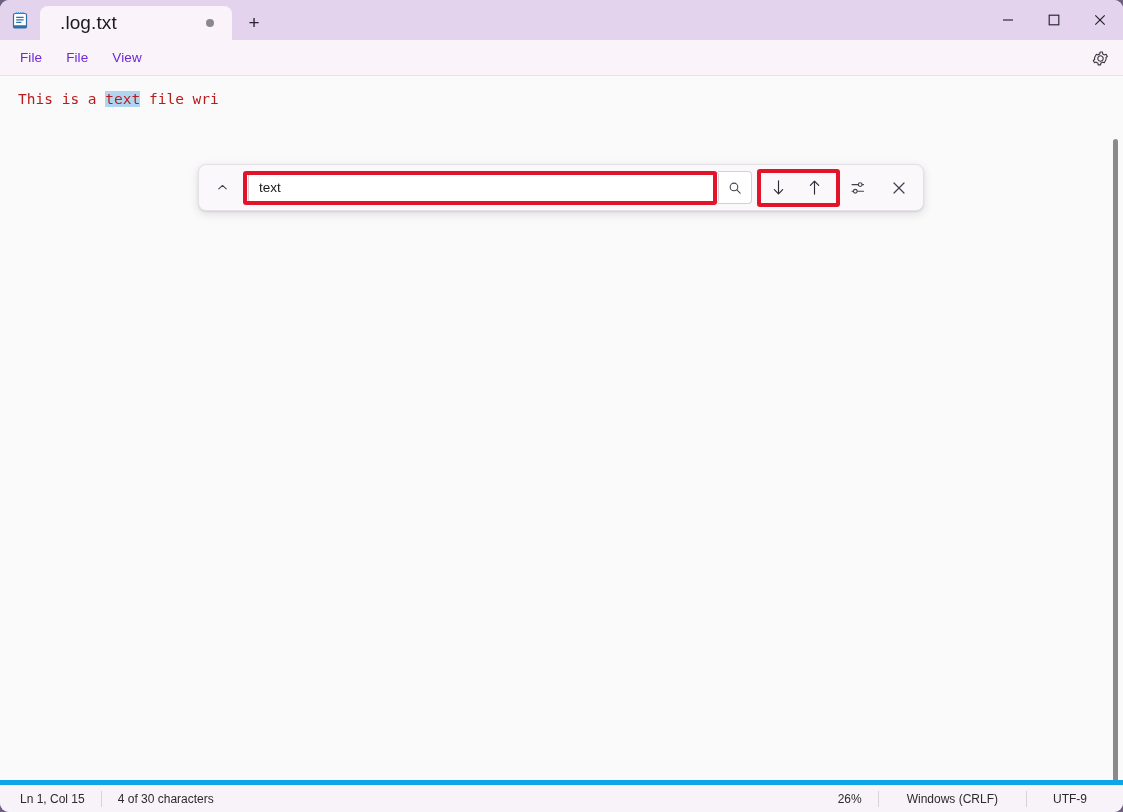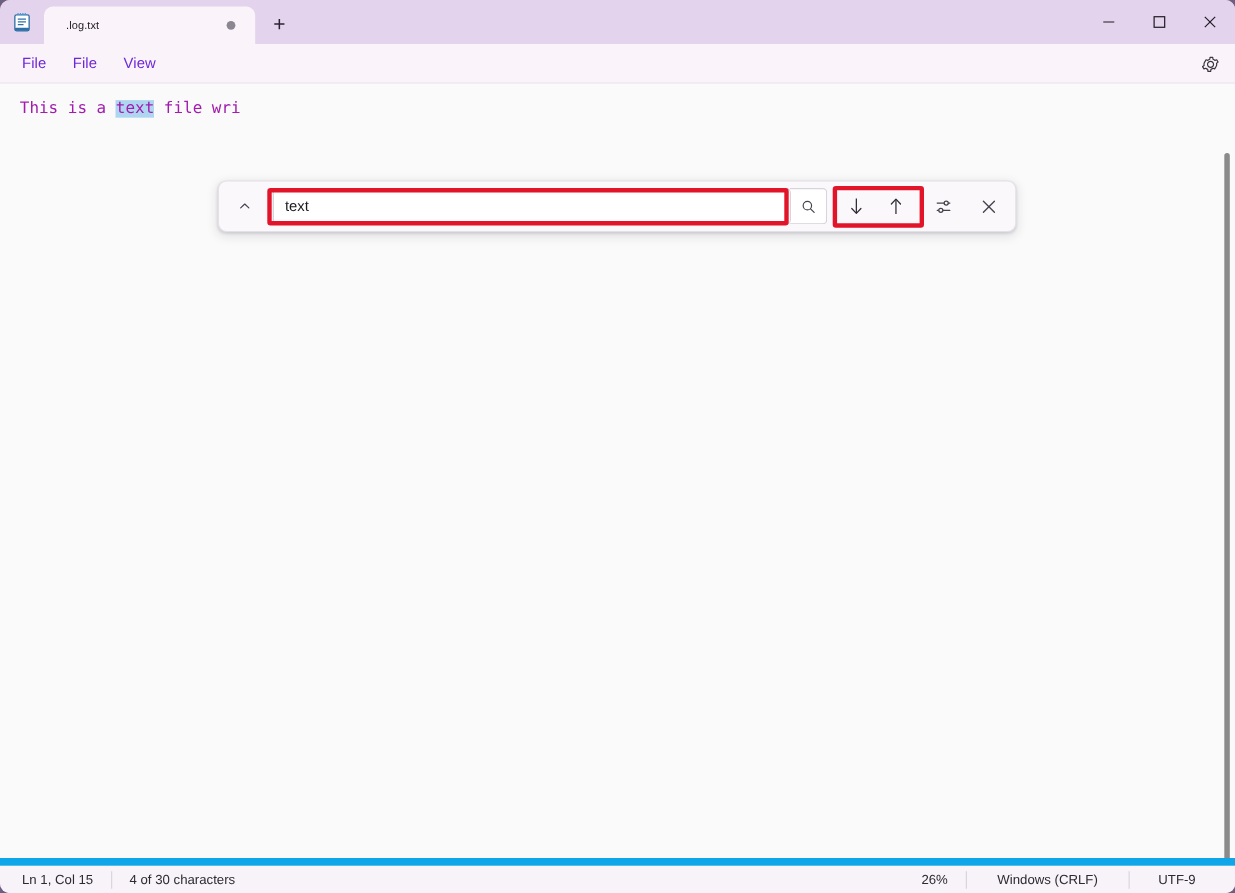--- a/index.html
+++ b/index.html
@@ -57,21 +57,21 @@
     background: #faf4fa;
     border-top-left-radius: 8px;
     border-top-right-radius: 8px;
     display: flex;
     align-items: center;
     padding: 0 12px 0 20px;
     cursor: default;
   }
 
   .tab-title {
-    font-size: 10px;
+    font-size: 19px;
     color: #1b1a1d;
     flex: 1;
     white-space: nowrap;
     overflow: hidden;
     text-overflow: ellipsis;
     letter-spacing: .1px;
   }
 
   #tab-modified-dot {
     width: 8px;
@@ -155,21 +155,21 @@
     overflow: hidden;
   }
 
   #editor-text {
     position: absolute;
     left: 18px;
     top: 12px;
     font-family: "DejaVu Sans Mono", "Liberation Mono", monospace;
     font-size: 14.5px;
     line-height: 22px;
-    color: #a21caf;
+    color: #b91c1c;
     white-space: pre;
     letter-spacing: 0px;
   }
 
   .hl {
     background: #aed6f1;
   }
 
   #editor-scrollbar-track {
     position: absolute;
@@ -274,21 +274,21 @@
   }
 
   #find-options-button { margin-left: 8px; }
   #find-close-button { margin-left: 5px; }
 
   
   #status-bar {
     flex: 0 0 32px;
     height: 32px;
     background: #f7f3f9;
-    border-top: 7px solid #0ea5e9;
+    border-top: 5px solid #0ea5e9;
     display: flex;
     align-items: center;
     font-size: 12px;
     color: #2c2a31;
     position: relative;
   }
 
   .status-left {
     display: flex;
     align-items: center;

